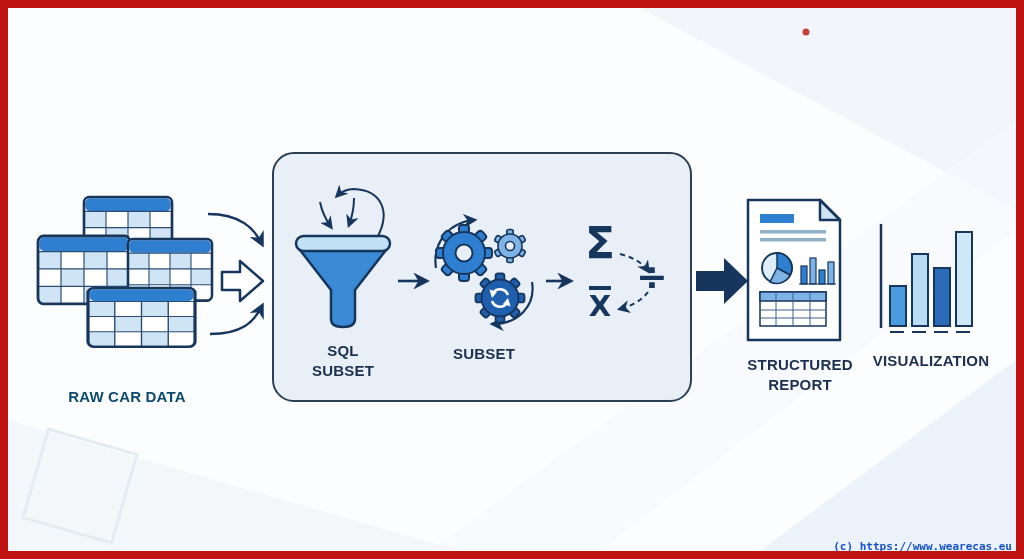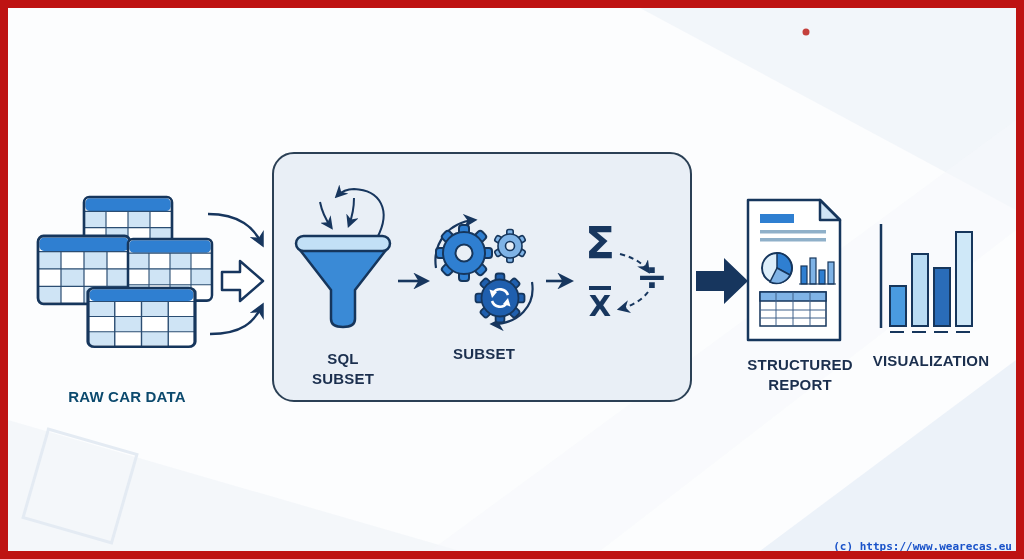--- a/index.html
+++ b/index.html
@@ -193,21 +193,21 @@
       <path d="M890,332 h14 M912,332 h14 M934,332 h14 M956,332 h14" stroke="#16365c" stroke-width="2.2"></path>
     </g>
   </svg>
 
   <div class="sym sym-sigma">Σ</div>
   <div class="sym sym-mean"><span class="bar">X</span></div>
   <div class="sym sym-divide">÷</div>
 
   <div class="label label-blue" style="left:52px;top:387px;width:150px;">RAW CAR DATA</div>
 
-  <div class="label" style="left:293px;top:341px;width:100px;margin-top:8px;">
+  <div class="label" style="left:293px;top:341px;width:100px;">
     <span>SQL</span><br>
     <span>SUBSET</span>
   </div>
 
   <div class="label" style="left:434px;top:344px;width:100px;">SUBSET</div>
 
 
   <div class="label" style="left:738px;top:355px;width:124px;">
     <span>STRUCTURED</span><br>
     <span>REPORT</span>

